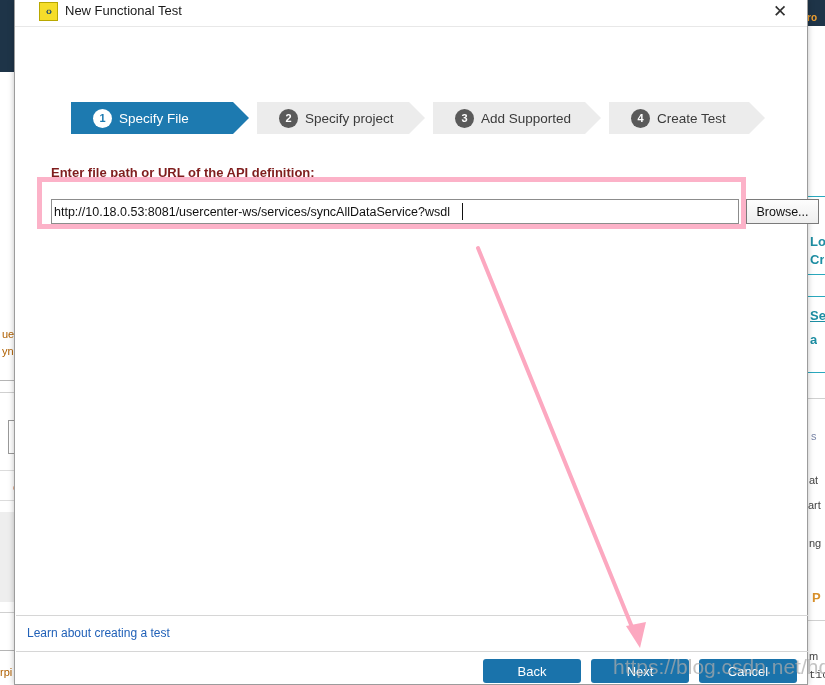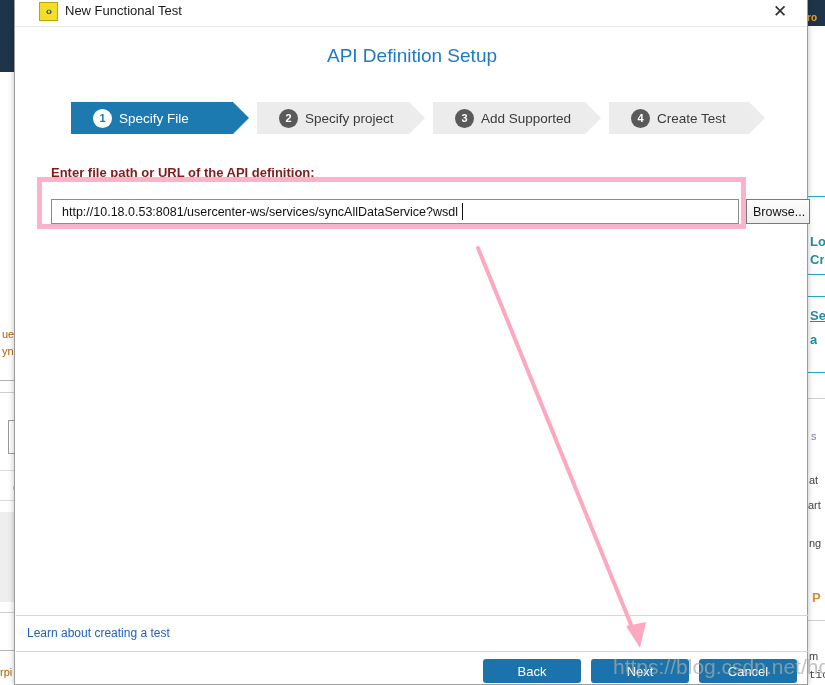--- a/index.html
+++ b/index.html
@@ -219,33 +219,33 @@
   .path-input {
     position: absolute;
     left: 36px; top: 199px;
     width: 688px; height: 25px;
     border: 1px solid #8c8c8c;
     background: #ffffff;
     box-sizing: border-box;
     font-family: "Liberation Sans", sans-serif;
     font-size: 12.5px;
     color: #111111;
-    padding: 0 10px;
+    padding: 0 2px;
     outline: none;
   }
   .caret {
     position: absolute;
     left: 447px; top: 203px;
     width: 1px; height: 17px;
     background: #111;
   }
   .browse-btn {
     position: absolute;
     left: 731px; top: 199px;
-    width: 64px; height: 25px;
+    width: 73px; height: 25px;
     border: 1px solid #7a7a7a;
     background: linear-gradient(#fdfdfd, #eeeeee);
     box-sizing: border-box;
     font-family: "Liberation Sans", sans-serif;
     font-size: 12.5px;
     color: #111;
     cursor: default;
   }
   .supported-note {
     position: absolute;
@@ -372,21 +372,20 @@
 </div>
 
 <div id="dialog">
 
   <div class="titlebar">
     <div class="titlebar-icon">‹›</div>
     <div class="titlebar-title">New Functional Test</div>
     <div class="titlebar-close">✕</div>
   </div>
 
-  <div class="dialog-title">API Definition Setup</div>
 
   <div class="steps">
     <div class="step active" style="left:0px;width:178px;">
       <span class="step-num">1</span>
       <span class="step-label">Specify File</span>
     </div>
     <div class="step" style="left:186px;width:168px;">
       <span class="step-num">2</span>
       <span class="step-label">Specify project</span>
     </div>

